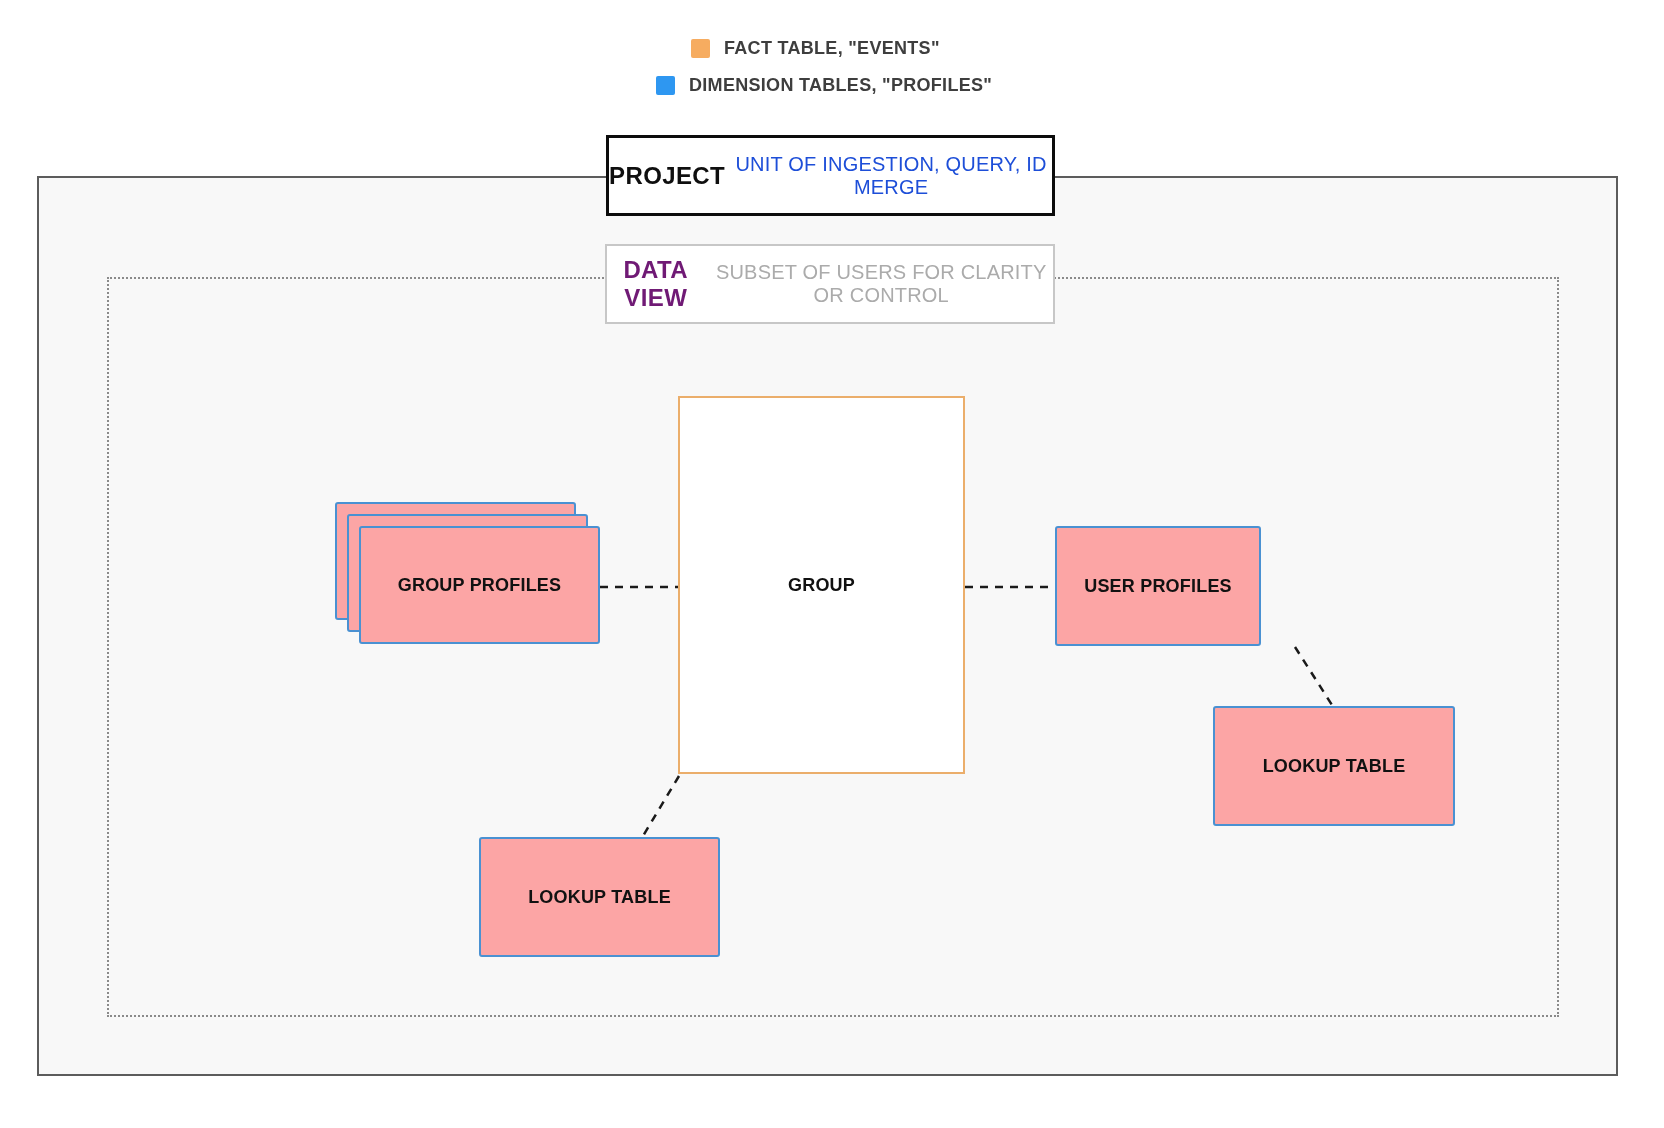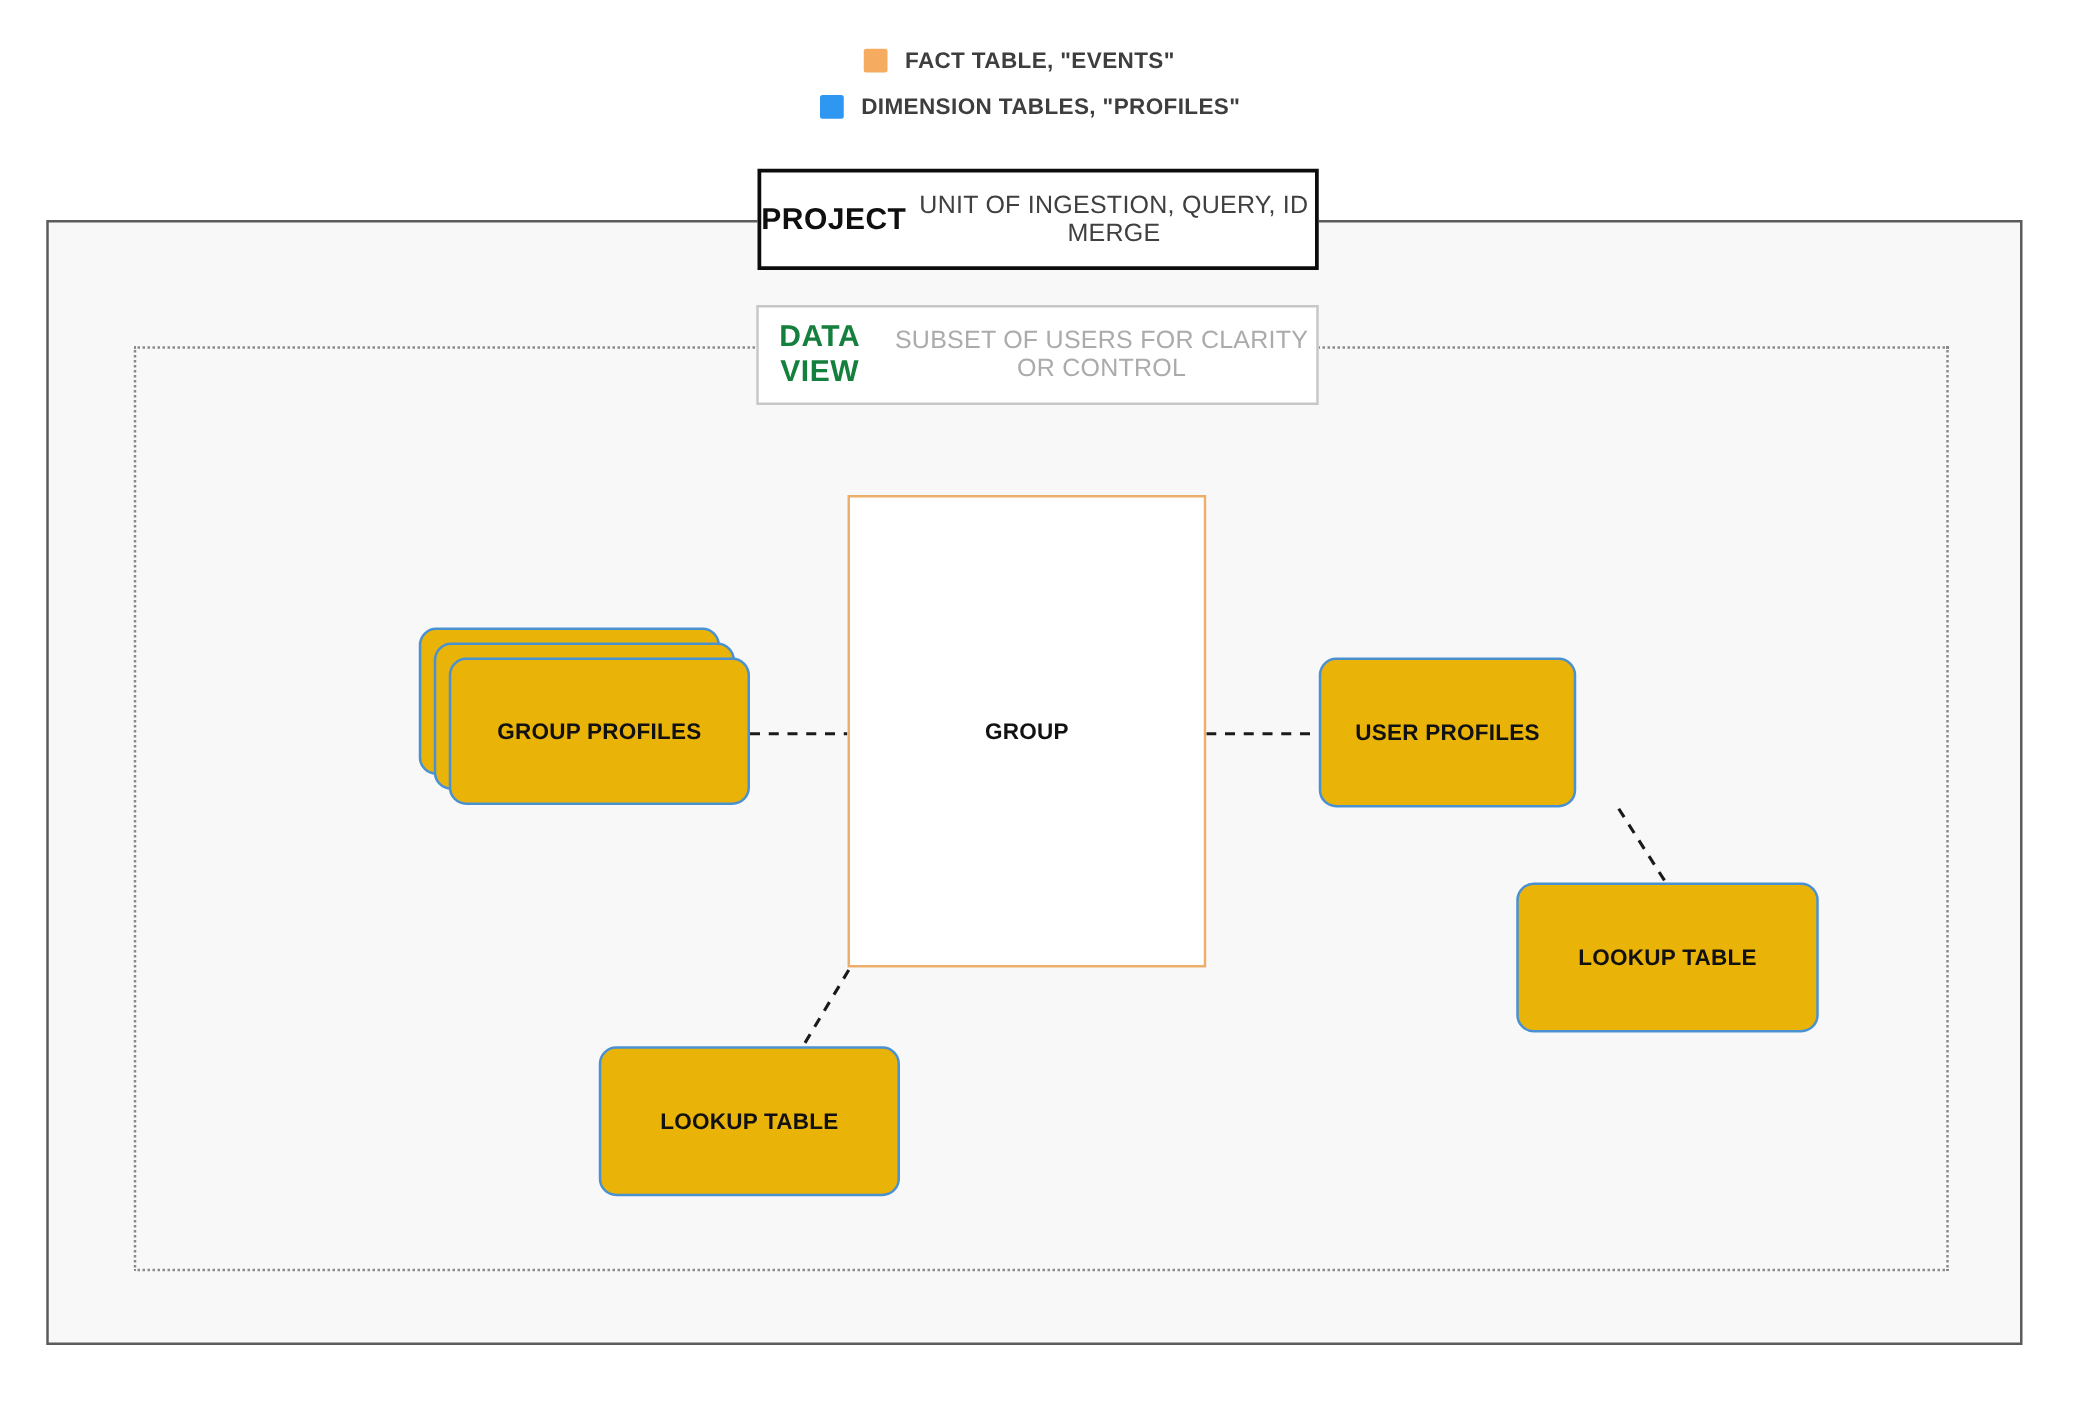--- a/index.html
+++ b/index.html
@@ -85,22 +85,22 @@
     font-size: 24px;
     font-weight: bold;
     letter-spacing: 0.4px;
   }
   .title-box .box-subtitle {
     font-size: 20px;
     font-weight: normal;
     letter-spacing: 0.2px;
   }
   .title-box.project .box-title    { color: #0f0f0f; }
-  .title-box.project .box-subtitle { color: #404040; }
-  .title-box.dataview .box-title    { color: #15803d; }
+  .title-box.project .box-subtitle { color: #1d4ed8; }
+  .title-box.dataview .box-title    { color: #701a75; }
   .title-box.dataview .box-subtitle { color: #ababab; }
 
   
   .connectors {
     position: absolute;
     left: 0; top: 0;
     width: 1664px;
     height: 1128px;
   }
   .connectors line {
@@ -126,23 +126,23 @@
     white-space: nowrap;
   }
   .node.fact {
     left: 678px; top: 396px;
     width: 287px; height: 378px;
     border: 2px solid #EBAE6B;
   }
   .card {
     position: absolute;
     box-sizing: border-box;
-    background: #eab308;
+    background: #fca5a5;
     border: 2px solid #4A91D2;
-    border-radius: 14px;
+    border-radius: 3px;
     text-align: right;
   }
   .node.card {
     display: flex;
     align-items: center;
     justify-content: center;
   }
   .stack-back2 { left: 335px; top: 502px; width: 241px; height: 118px; }
   .stack-back1 { left: 347px; top: 514px; width: 241px; height: 118px; }
   .node.group  { left: 359px; top: 526px; width: 241px; height: 118px; }

